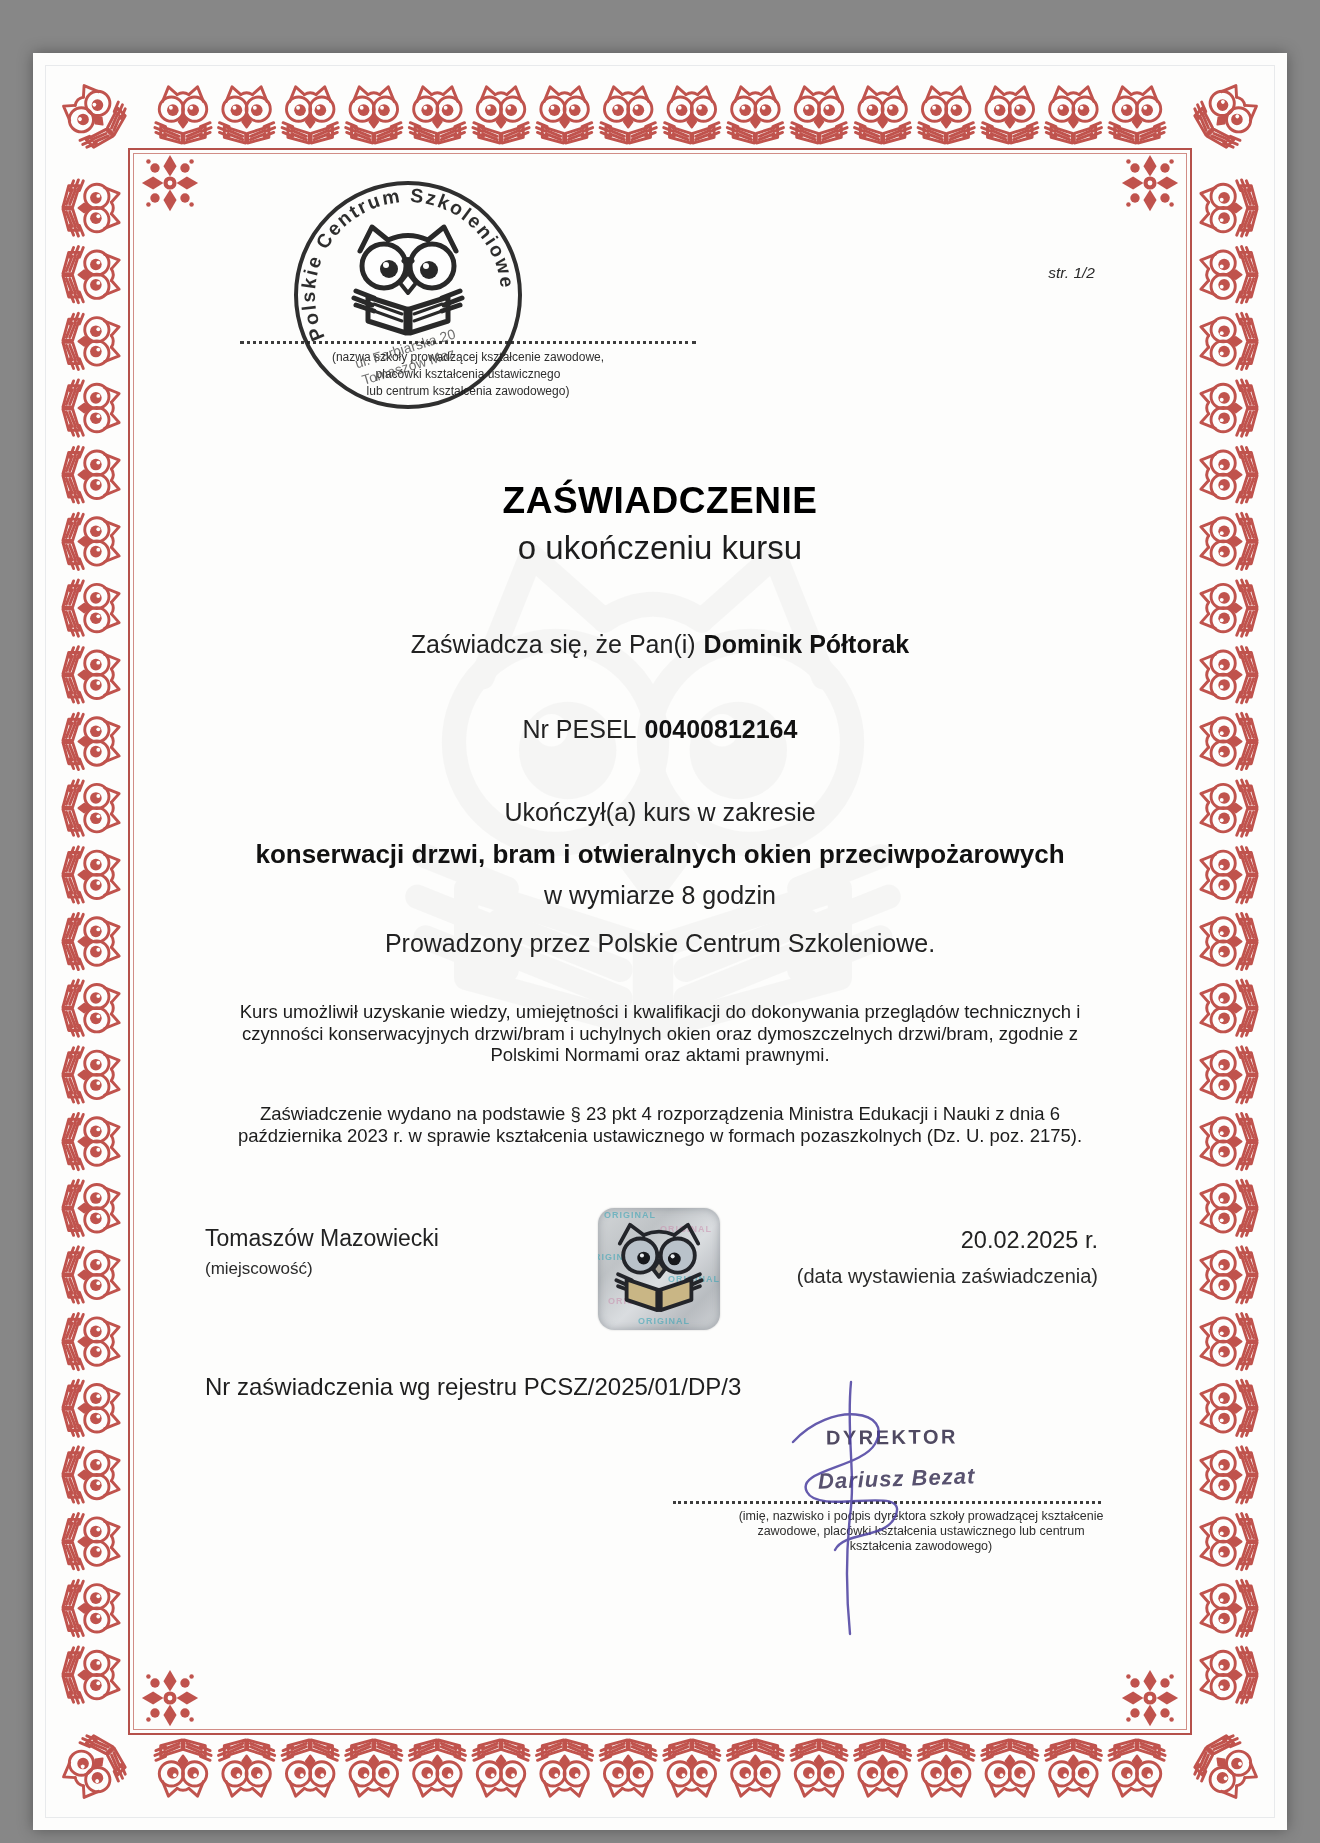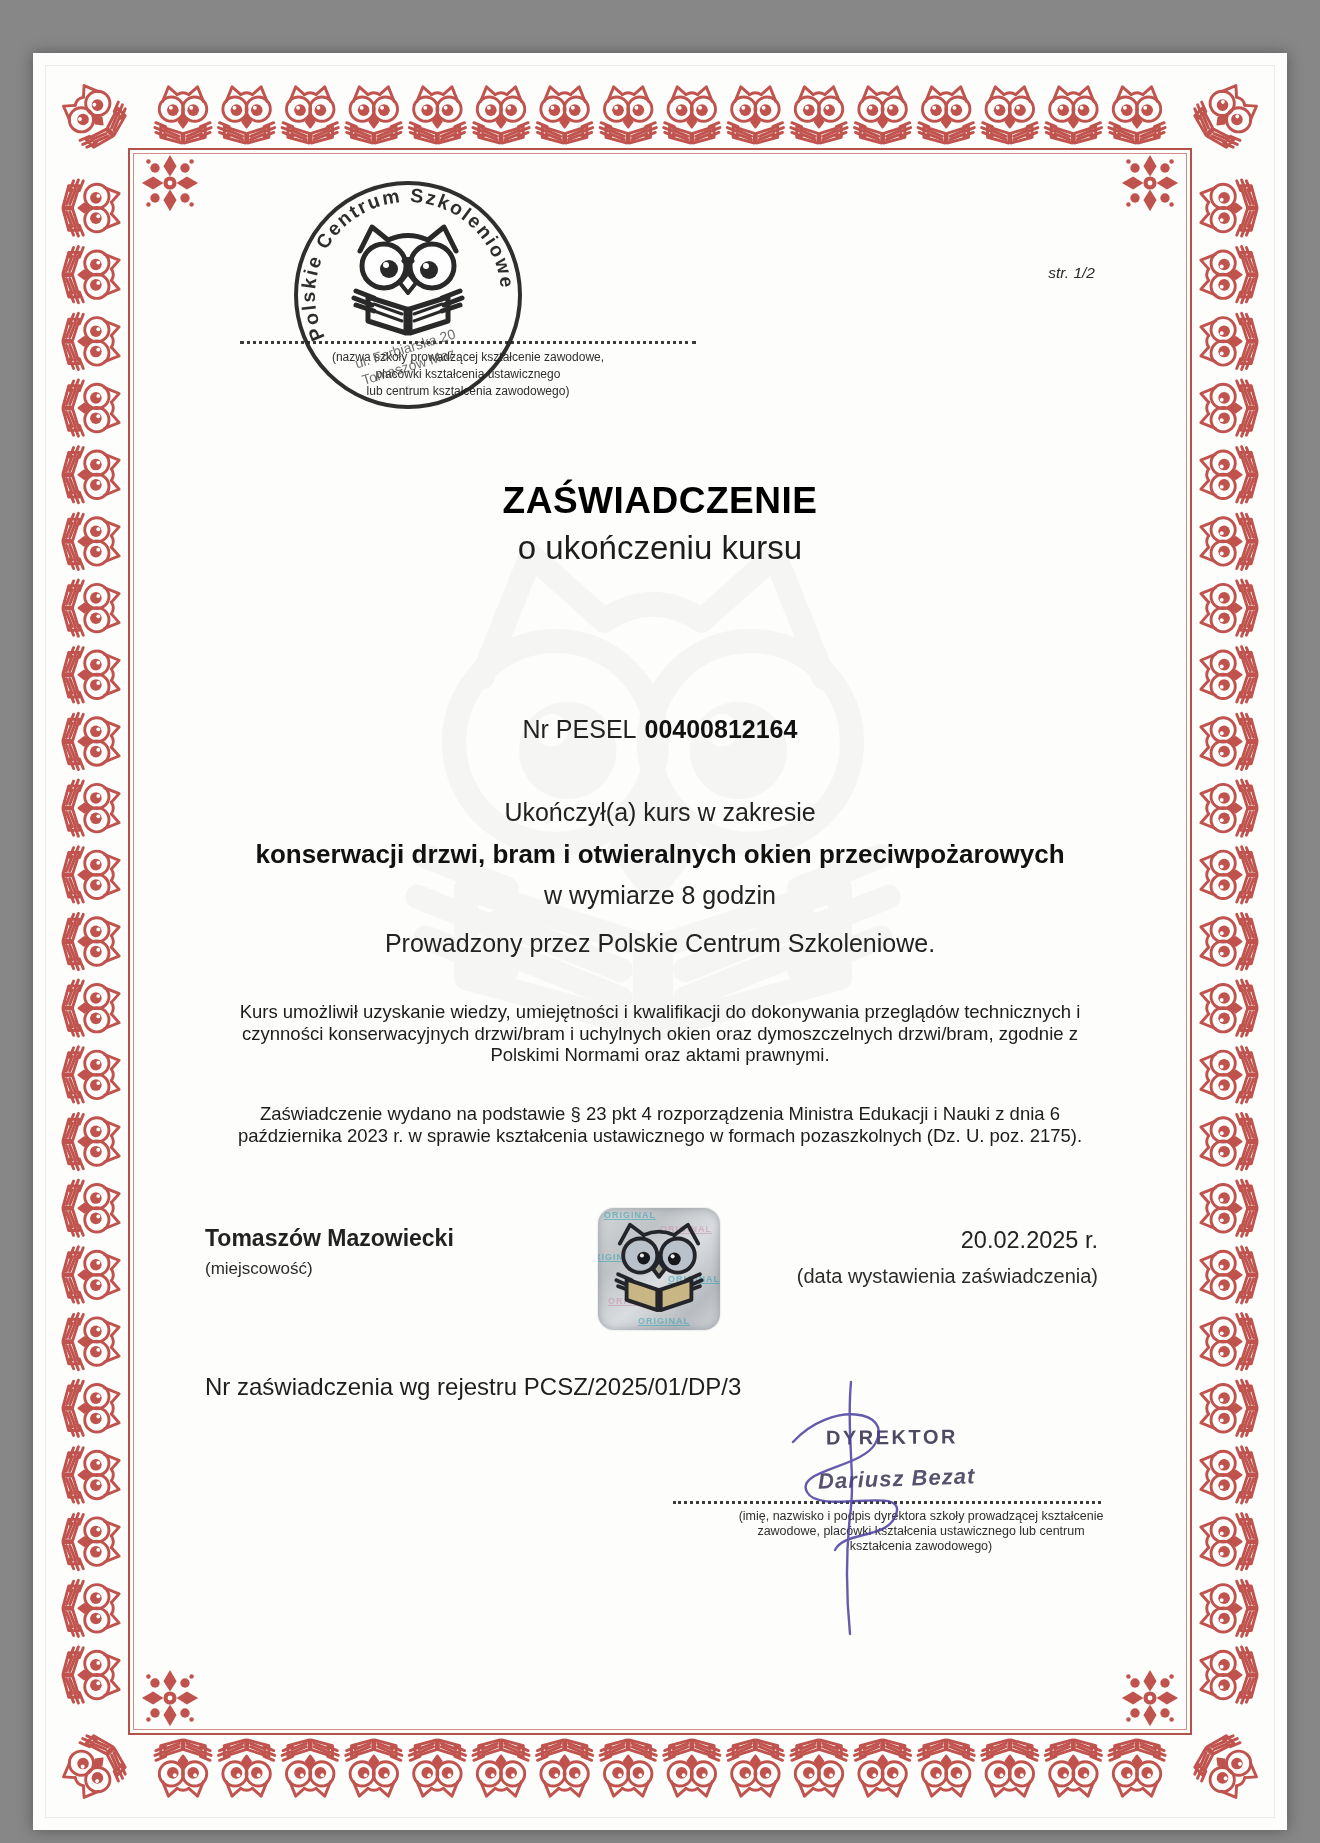--- a/index.html
+++ b/index.html
@@ -23,31 +23,31 @@
   .str-label{position:absolute;left:940px;top:211px;width:122px;text-align:right;
              font-style:italic;font-size:15.5px;color:#2b2b2b;}
   .centered{position:absolute;left:95px;right:95px;text-align:center;}
   .title-l1{font-size:37px;font-weight:bold;letter-spacing:.5px;color:#000000;}
   .title-l2{font-size:33px;font-weight:normal;color:#1d1d1d;margin-top:7px;}
   .line25{font-size:25px;color:#222;}
   .bold{font-weight:bold;color:#111;}
   .para{font-size:18.5px;line-height:21.5px;color:#1c1c1c;}
   .p1{max-width:845px;margin:0 auto;}
   .p2{max-width:860px;margin:10px auto;}
-  .place-name{position:absolute;left:172px;top:1172px;font-size:23px;color:#222;font-weight:bold;}
+  .place-name{position:absolute;left:172px;top:1172px;font-size:23px;color:#222;}
   .place-cap{position:absolute;left:172px;top:1206px;font-size:17px;color:#2b2b2b;}
   .date-wrap{position:absolute;left:760px;top:1174px;width:305px;text-align:right;}
   .date-val{font-size:23.5px;color:#222;}
   .date-cap{font-size:20px;color:#2b2b2b;margin-top:11px;}
   .registry{position:absolute;left:172px;top:1320px;font-size:24px;color:#1e1e1e;}
   
   #holo{position:absolute;left:565px;top:1155px;width:122px;height:122px;border-radius:16px;
         background:linear-gradient(135deg,#d3d6d8 0%,#bfc3c6 30%,#dadde0 55%,#b8bcc0 80%,#d0d3d6 100%);
         box-shadow:inset 0 0 8px rgba(60,70,80,.35), 0 0 2px rgba(0,0,0,.2);overflow:hidden;}
-  .holo-txt{position:absolute;font-size:9px;font-weight:bold;letter-spacing:1px;opacity:.55;text-decoration:underline;}
+  .holo-txt{position:absolute;font-size:9px;font-weight:bold;letter-spacing:1px;opacity:.55;}
   .holo-teal{color:#2fa3b5;}
   .holo-pink{color:#c98fae;}
   #holo svg{position:absolute;left:8px;top:10px;}
   
   .dyrektor{position:absolute;left:793px;top:1373px;font-size:20px;font-weight:bold;
             letter-spacing:2.5px;color:#413a54;opacity:.92;transform:rotate(-.5deg);}
   .sig-name{position:absolute;left:785px;top:1413px;font-size:22px;font-weight:bold;font-style:italic;
             color:#474060;opacity:.9;transform:rotate(-2deg);letter-spacing:1px;}
   .dotline2{position:absolute;left:640px;top:1438px;width:428px;height:10px;
             border-bottom:3px dotted #3c3c3c;}
@@ -252,20 +252,23 @@
       <div>lub centrum kształcenia zawodowego)</div>
     </div>
 
     <div class="str-label">str. 1/2</div>
 
     <div class="centered" style="top:427px">
       <div class="title-l1">ZAŚWIADCZENIE</div>
       <div class="title-l2">o ukończeniu kursu</div>
     </div>
 
+    <div class="centered line25" style="top:577px">
+      <span style="margin-right:8px">Zaświadcza się, że Pan(i)</span><span class="bold">Dominik Półtorak</span>
+    </div>
 
     <div class="centered line25" style="top:662px">
       <span style="margin-right:8px">Nr PESEL</span><span class="bold">00400812164</span>
     </div>
 
     <div class="centered line25" style="top:745px">Ukończył(a) kurs w zakresie</div>
     <div class="centered line25 bold" style="top:786px;font-size:26px">konserwacji drzwi, bram i otwieralnych okien przeciwpożarowych</div>
     <div class="centered line25" style="top:828px">w wymiarze 8 godzin</div>
     <div class="centered line25" style="top:876px">Prowadzony przez Polskie Centrum Szkoleniowe.</div>
 

